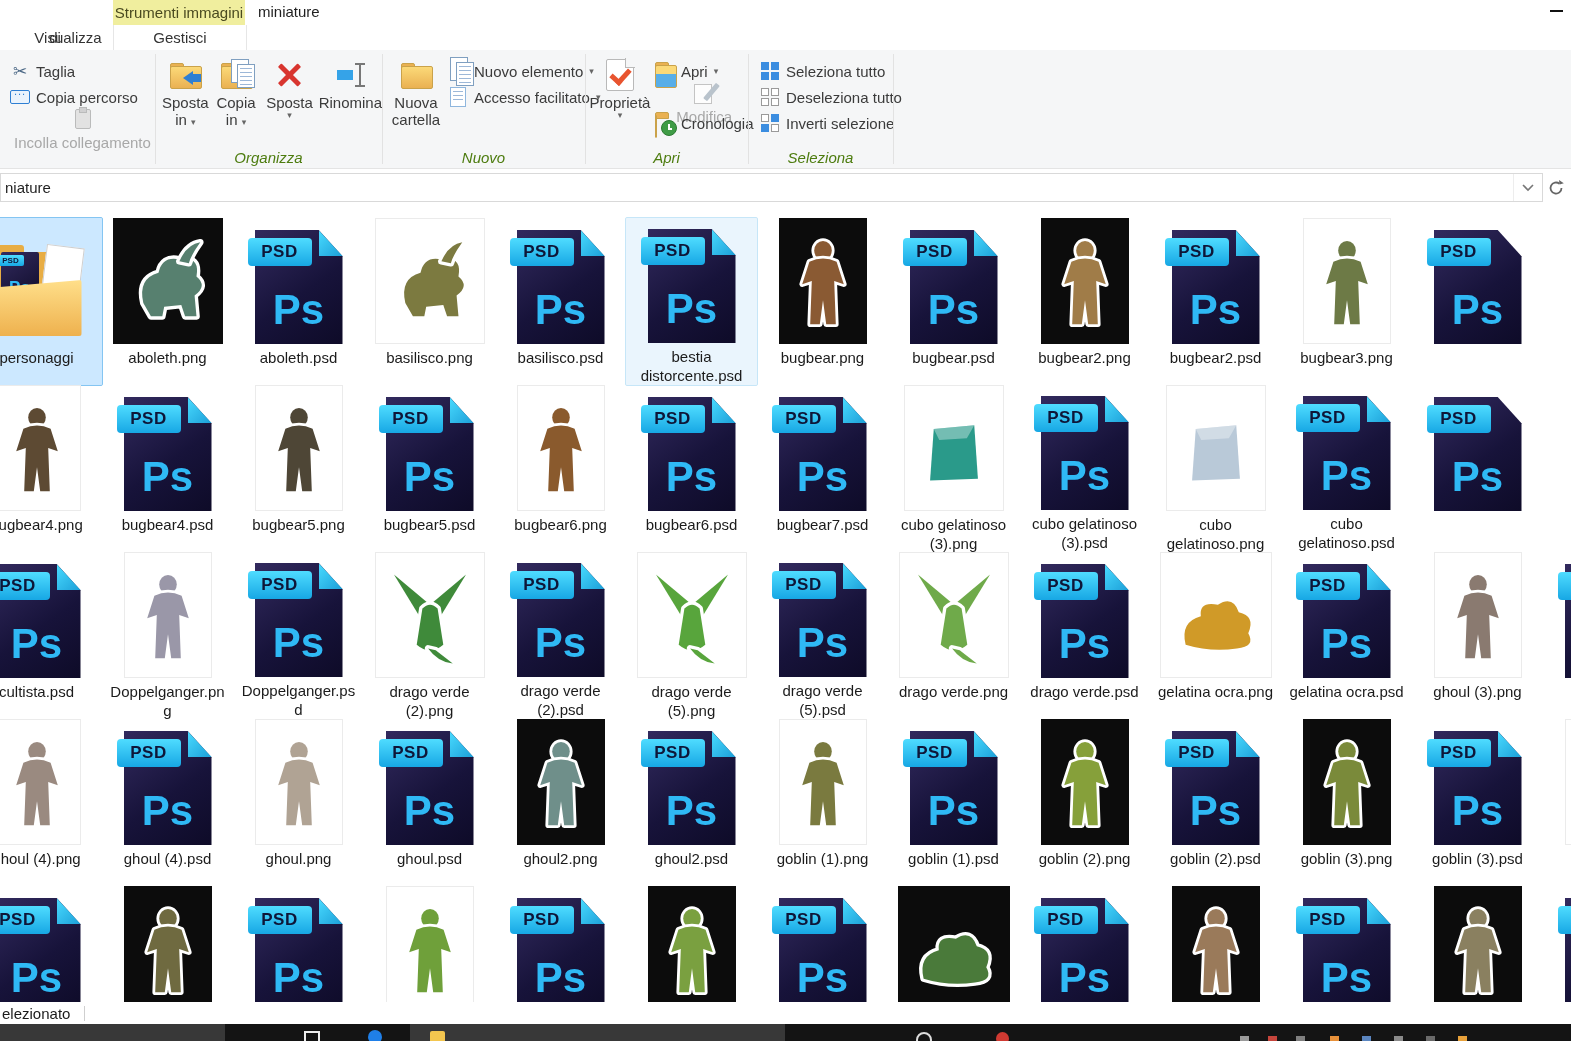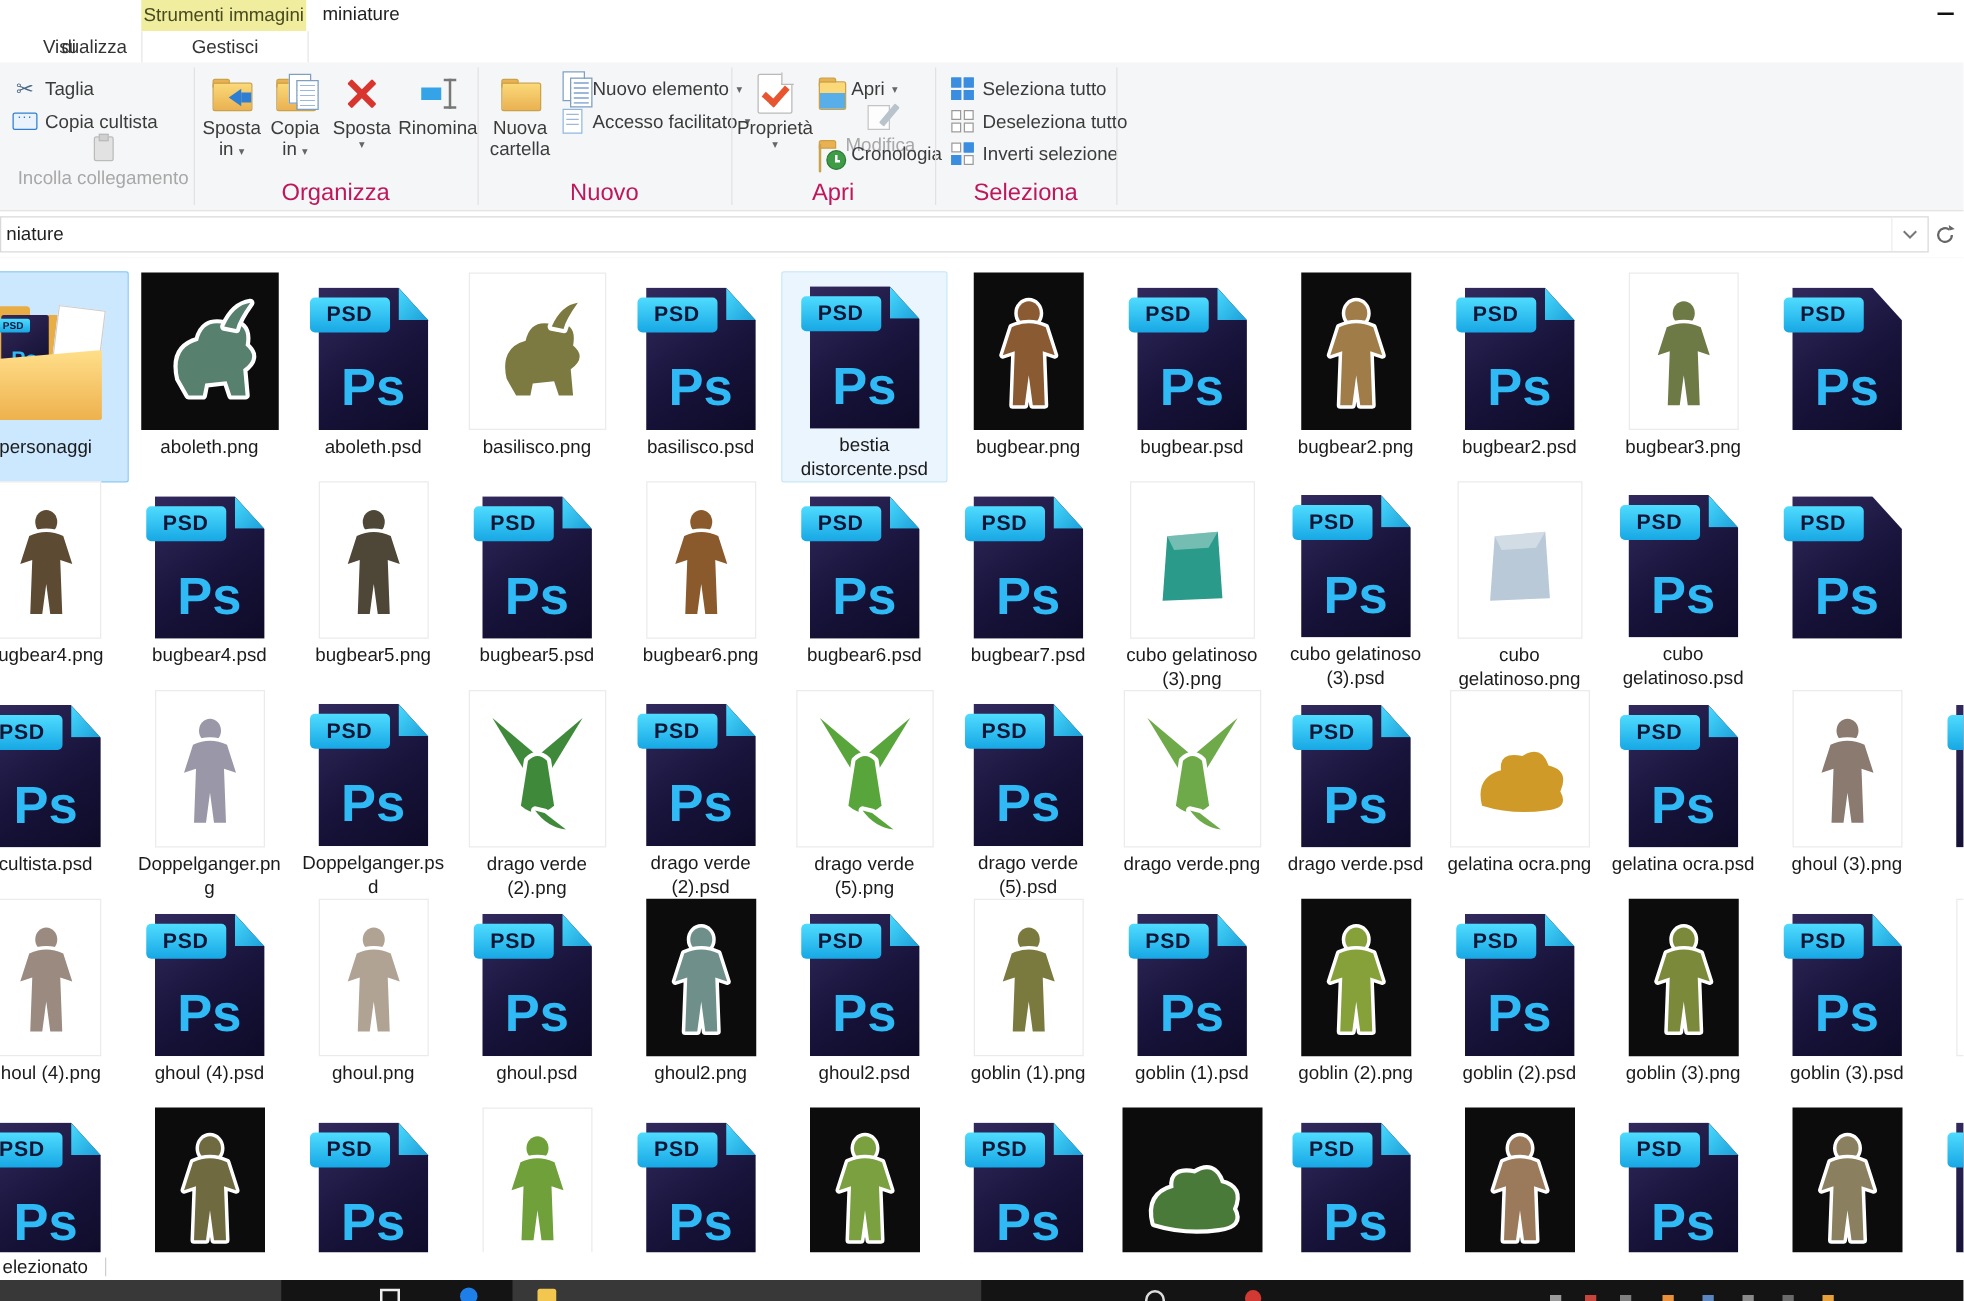--- a/index.html
+++ b/index.html
@@ -16,21 +16,21 @@
   
   .tabrow{position:absolute; left:0; top:25px; width:100%; height:25px; background:#fff; font-size:15px; color:#333;}
   .tab{position:absolute; top:0; height:25px; display:flex; align-items:center; justify-content:center;}
   .tab-share{left:3px; width:16px; overflow:hidden;margin-left:44px;}
   .tab-view{left:30px; width:76px;}
   .tab-manage{left:113px; width:132px; background:#fff; border-left:1px solid #e6e6e6; border-right:1px solid #e6e6e6;}
 
   
   .ribbon{position:absolute; left:0; top:50px; width:100%; height:118px; background:#f5f6f7; border-bottom:1px solid #e4e4e4; font-size:15px; color:#3b3b3b;}
   .vsep{position:absolute; top:4px; bottom:4px; width:1px; background:#e2e2e2;}
-  .gname{position:absolute; bottom:2px; left:0; right:0; text-align:center; color:#be185d; font-size:19px;}
+  .gname{position:absolute; bottom:2px; left:0; right:0; text-align:center; color:#4d7c0f; font-size:15px;font-style:italic;}
   .rgroup{position:absolute; top:0; bottom:0;}
   .g-clip{left:0; width:155px;}
   .g-org{left:155px; width:227px;}
   .g-new{left:382px; width:203px;}
   .g-open{left:585px; width:163px;}
   .g-sel{left:748px; width:145px;}
   .srow{display:flex; align-items:center; gap:6px; height:26px; padding-left:10px; white-space:nowrap; cursor:default;}
   .srow.disabled{color:#a8a8a8;flex-direction:column;}
   .caret{font-size:9px; color:#666; line-height:1;}
   .bigwrap{display:flex; align-items:flex-start; gap:2px; padding:6px 0 0 6px;}
@@ -155,21 +155,21 @@
 
     <div class="rgroup g-clip">
       <div class="srow" style="margin-top:8px;">
         <span class="ric scissors">✂</span>
         <span>Taglia</span>
       </div>
       <div class="srow">
         <span class="ric">
             <span class="icon-copypath"></span>
           </span>
-        <span>Copia cultista</span>
+        <span>Copia percorso</span>
       </div>
       <div class="srow disabled">
         <span class="ric">
             <span class="icon-clipboard"></span>
           </span>
         <span>Incolla collegamento</span>
       </div>
     </div>
     <div class="vsep" style="left:155px;"></div>
 

